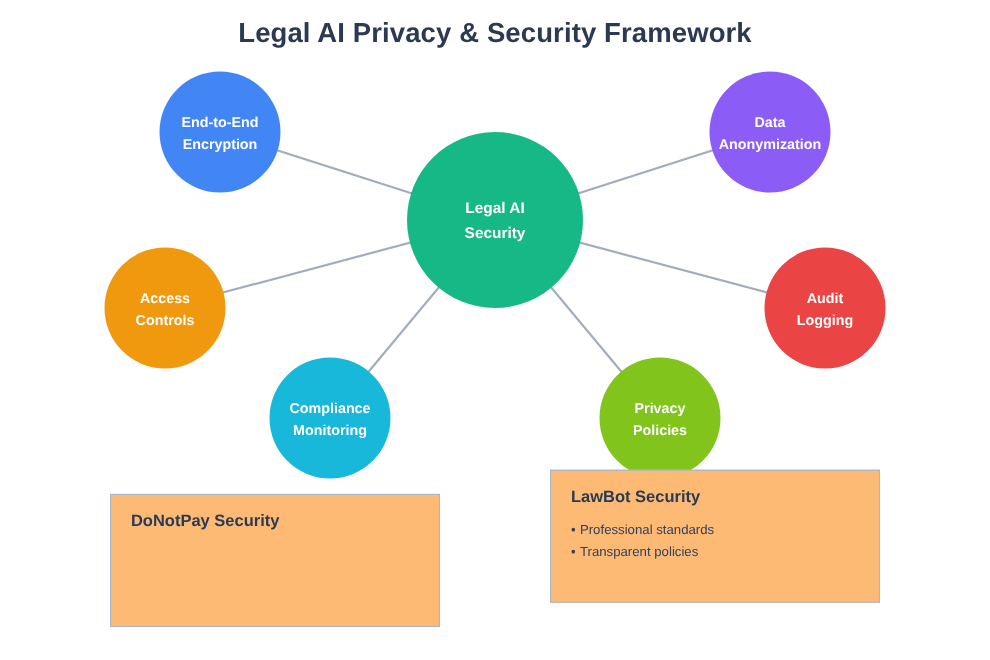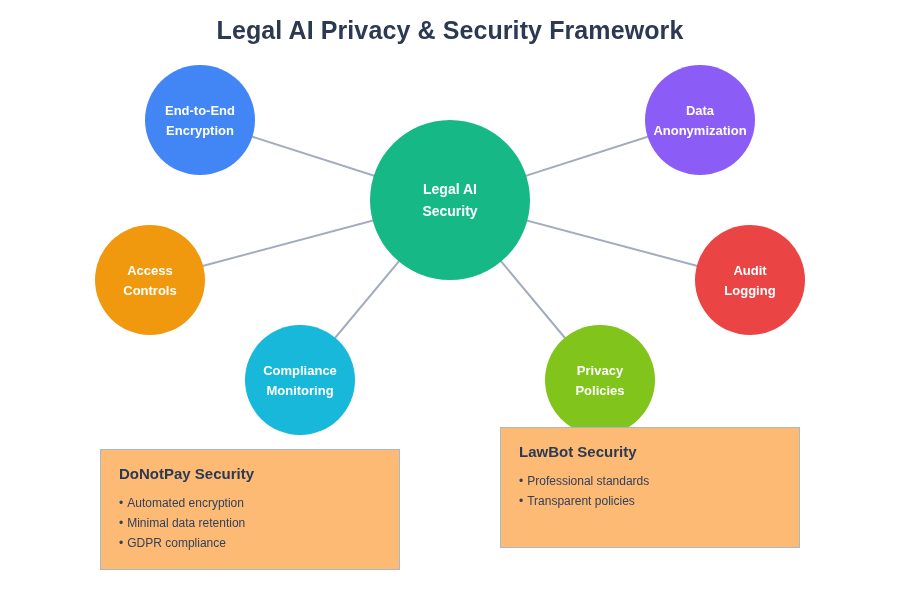--- a/index.html
+++ b/index.html
@@ -149,25 +149,20 @@
       <g>
         <circle cx="450" cy="200" r="80" fill="#16b886" class="node-circle-shape"></circle>
         <text x="450" y="194" class="node-text hub">Legal AI</text>
         <text x="450" y="216" class="node-text hub">Security</text>
       </g>
     </svg>
 
   <div id="panels-host">
       <div class="info-panel" style="left: 100px; top: 449px; width: 300px; height: 121px;">
         <div class="panel-title">DoNotPay Security</div>
-        <ul class="panel-bullets">
-          <li><span class="bullet-dot">•</span><span>Automated encryption</span></li>
-          <li><span class="bullet-dot">•</span><span>Minimal data retention</span></li>
-          <li><span class="bullet-dot">•</span><span>GDPR compliance</span></li>
-        </ul>
       </div>
       <div class="info-panel" style="left: 500px; top: 427px; width: 300px; height: 121px;">
         <div class="panel-title">LawBot Security</div>
         <ul class="panel-bullets">
           <li><span class="bullet-dot">•</span><span>Professional standards</span></li>
           <li><span class="bullet-dot">•</span><span>Transparent policies</span></li>
         </ul>
       </div>
     </div>
 

